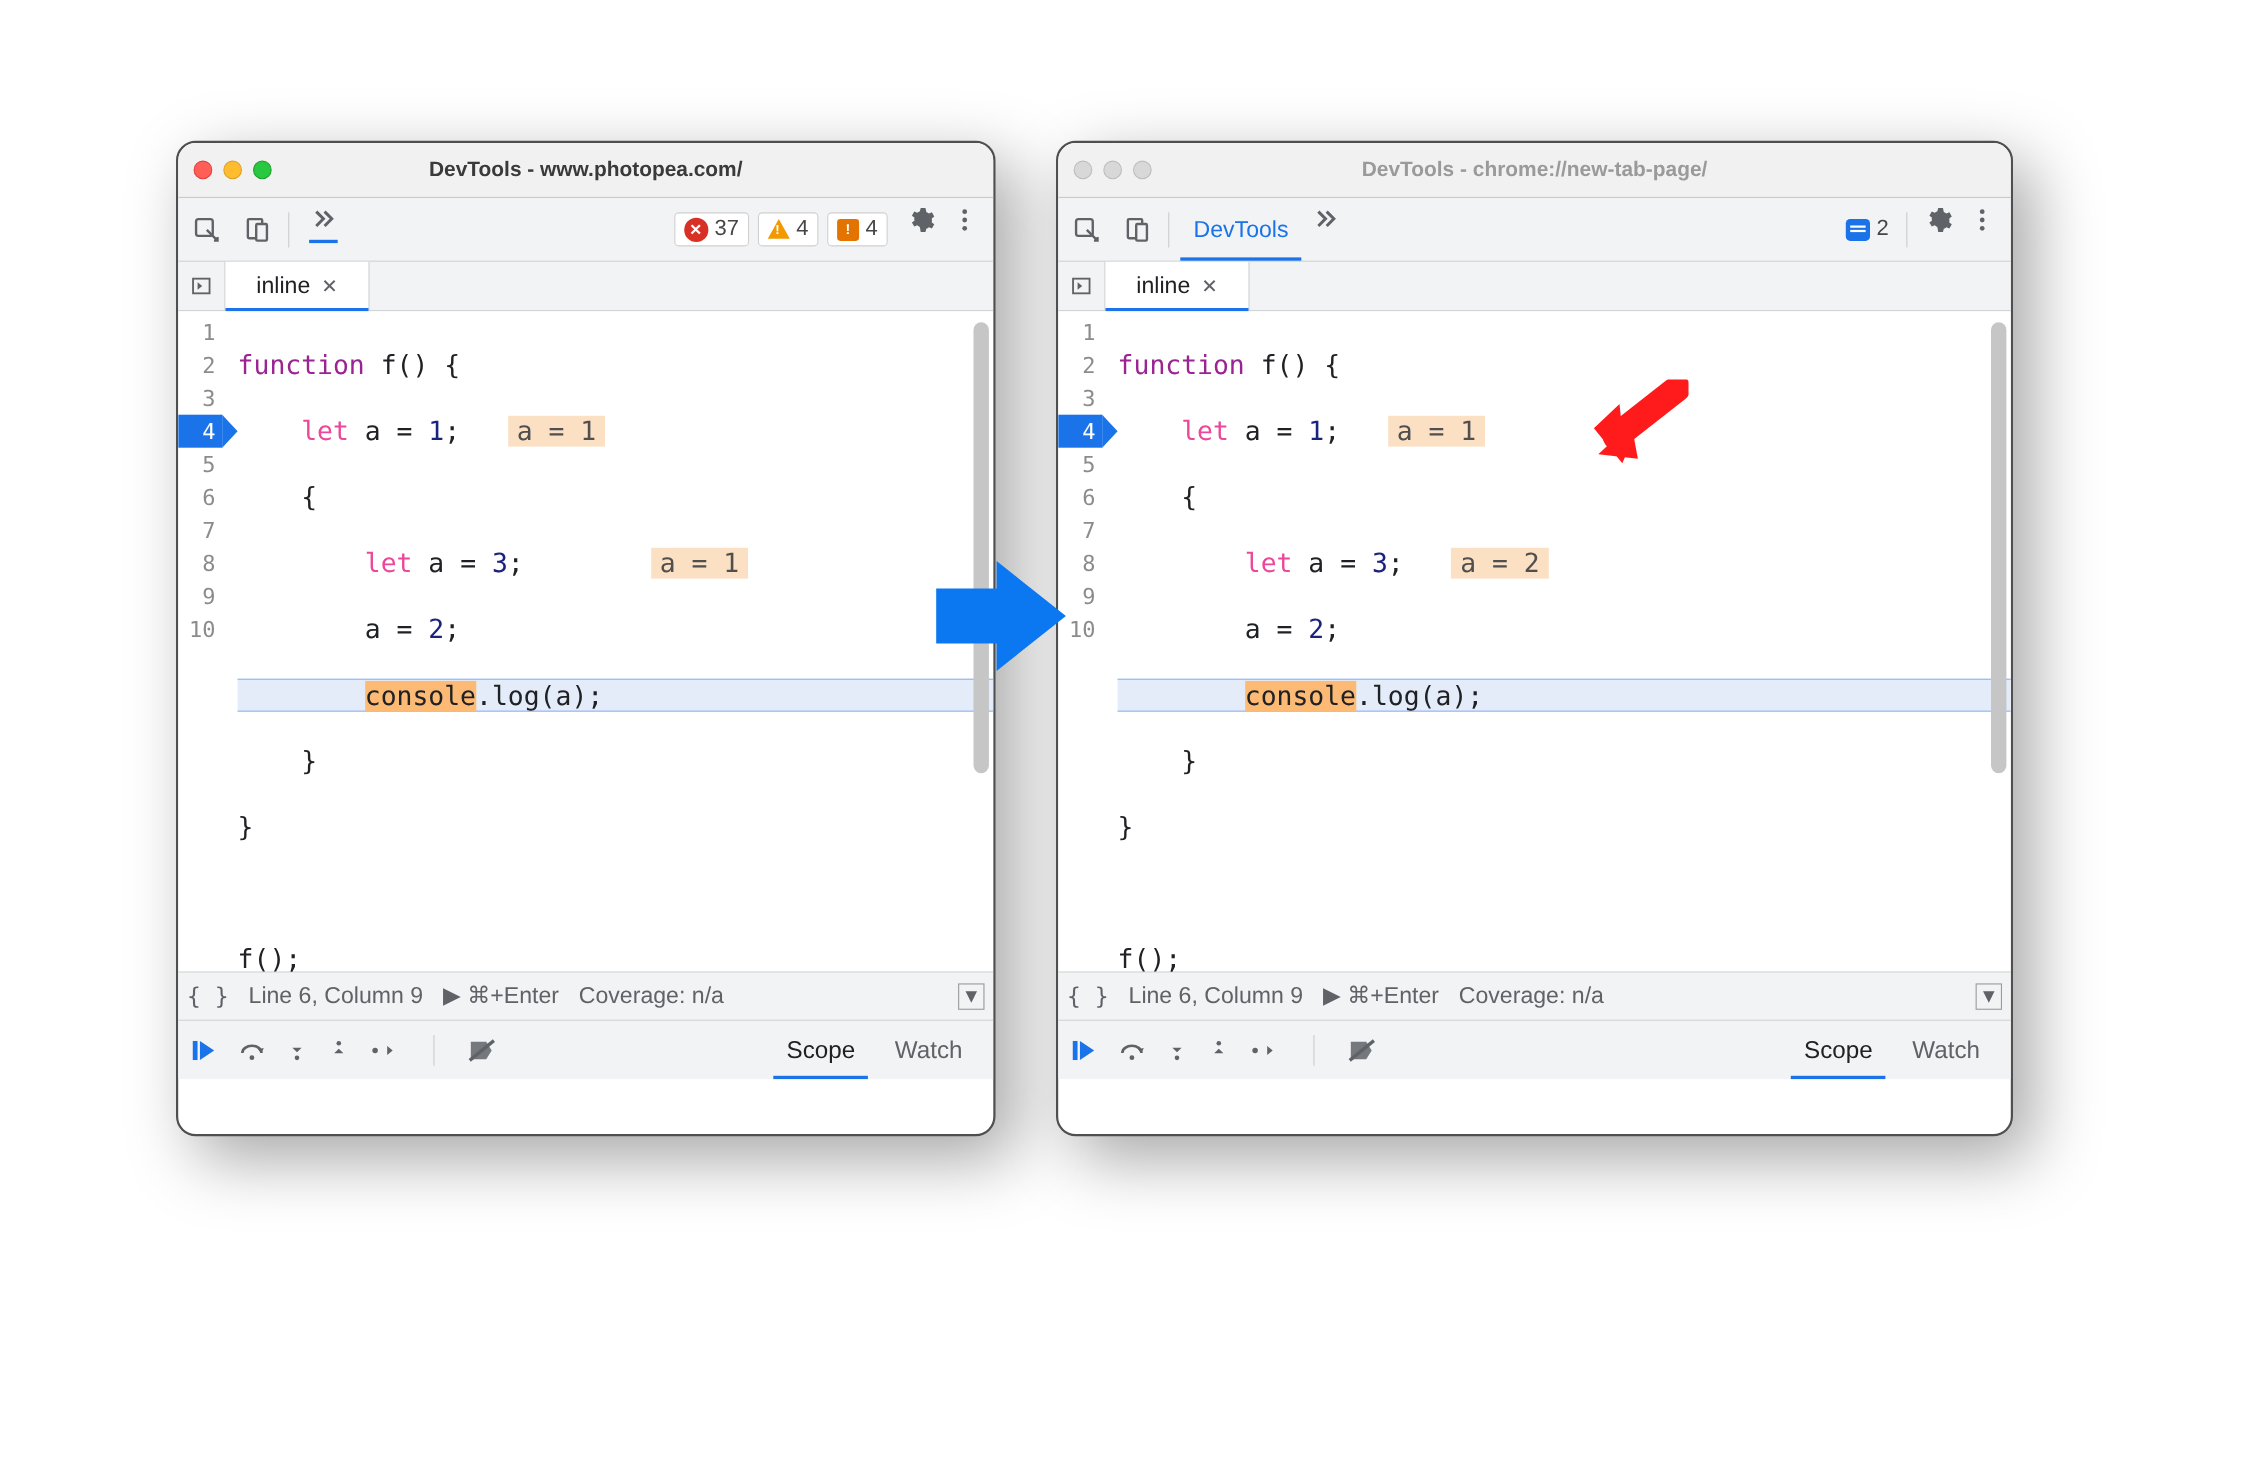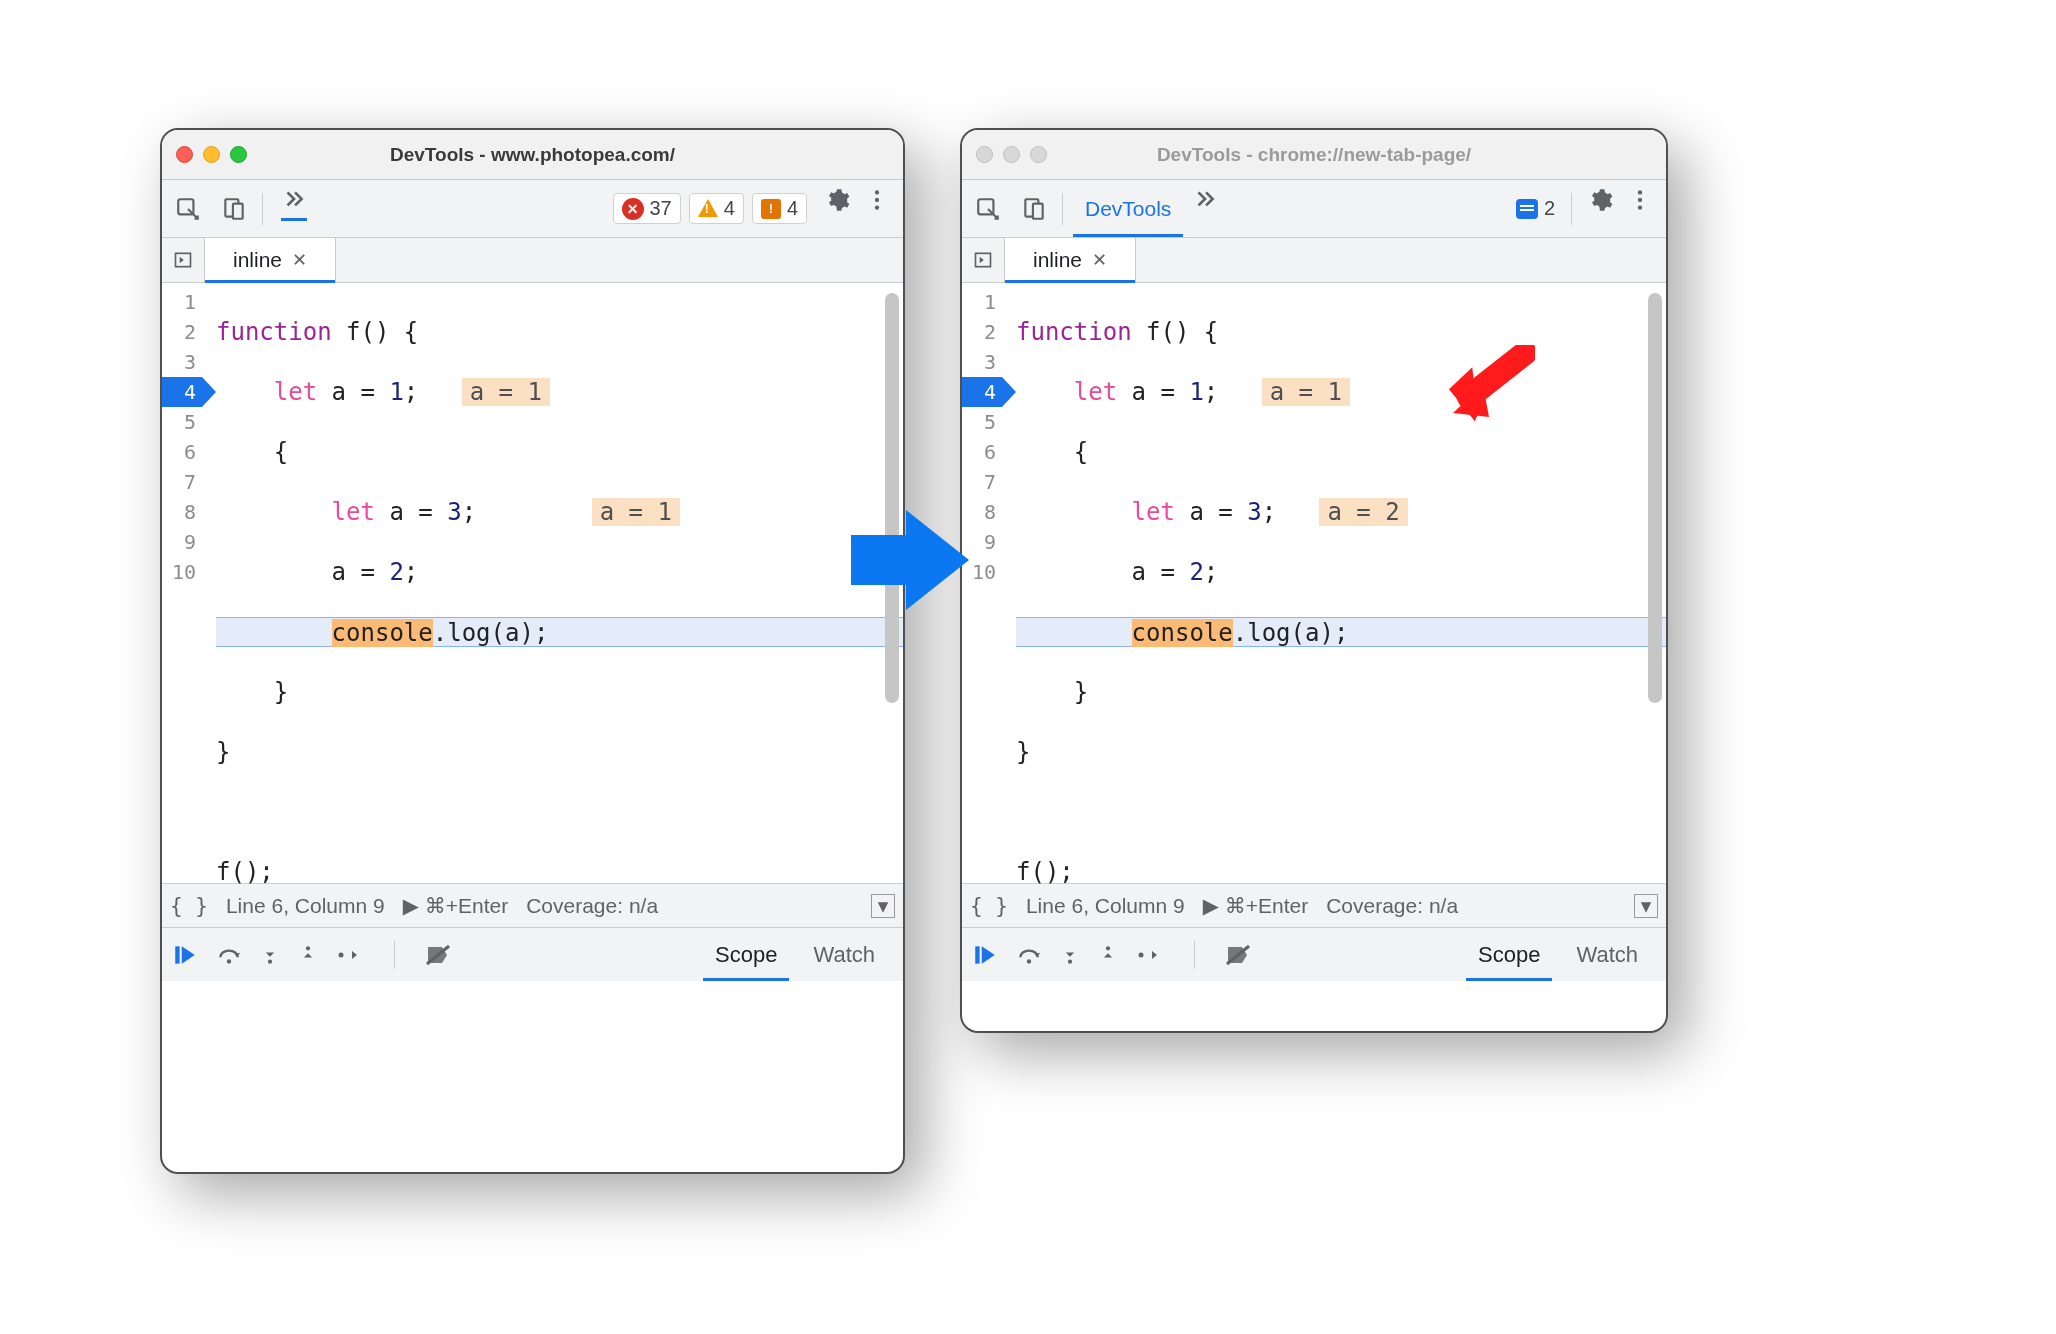--- a/index.html
+++ b/index.html
@@ -17,22 +17,22 @@
     height: 100%;
   }
   .win {
     position: absolute;
     background: #fff;
     border: 2px solid #4f4f4f;
     border-radius: 18px;
     overflow: hidden;
     box-shadow: 18px 20px 60px rgba(0,0,0,0.35);
   }
-  .win.left { left: 160px; top: 128px; width: 745px; height: 1046px; }
-  .win.right { left: 960px; top: 128px; width: 708px; height: 905px; }
+  .win.left { left: 160px; top: 128px; width: 745px; height: 905px; }
+  .win.right { left: 960px; top: 128px; width: 870px; height: 905px; }
 
   
   .titlebar {
     height: 50px;
     background: #f1f1f1;
     border-bottom: 1px solid #c9c9c9;
     display: flex;
     align-items: center;
     padding: 0 14px;
     position: relative;

